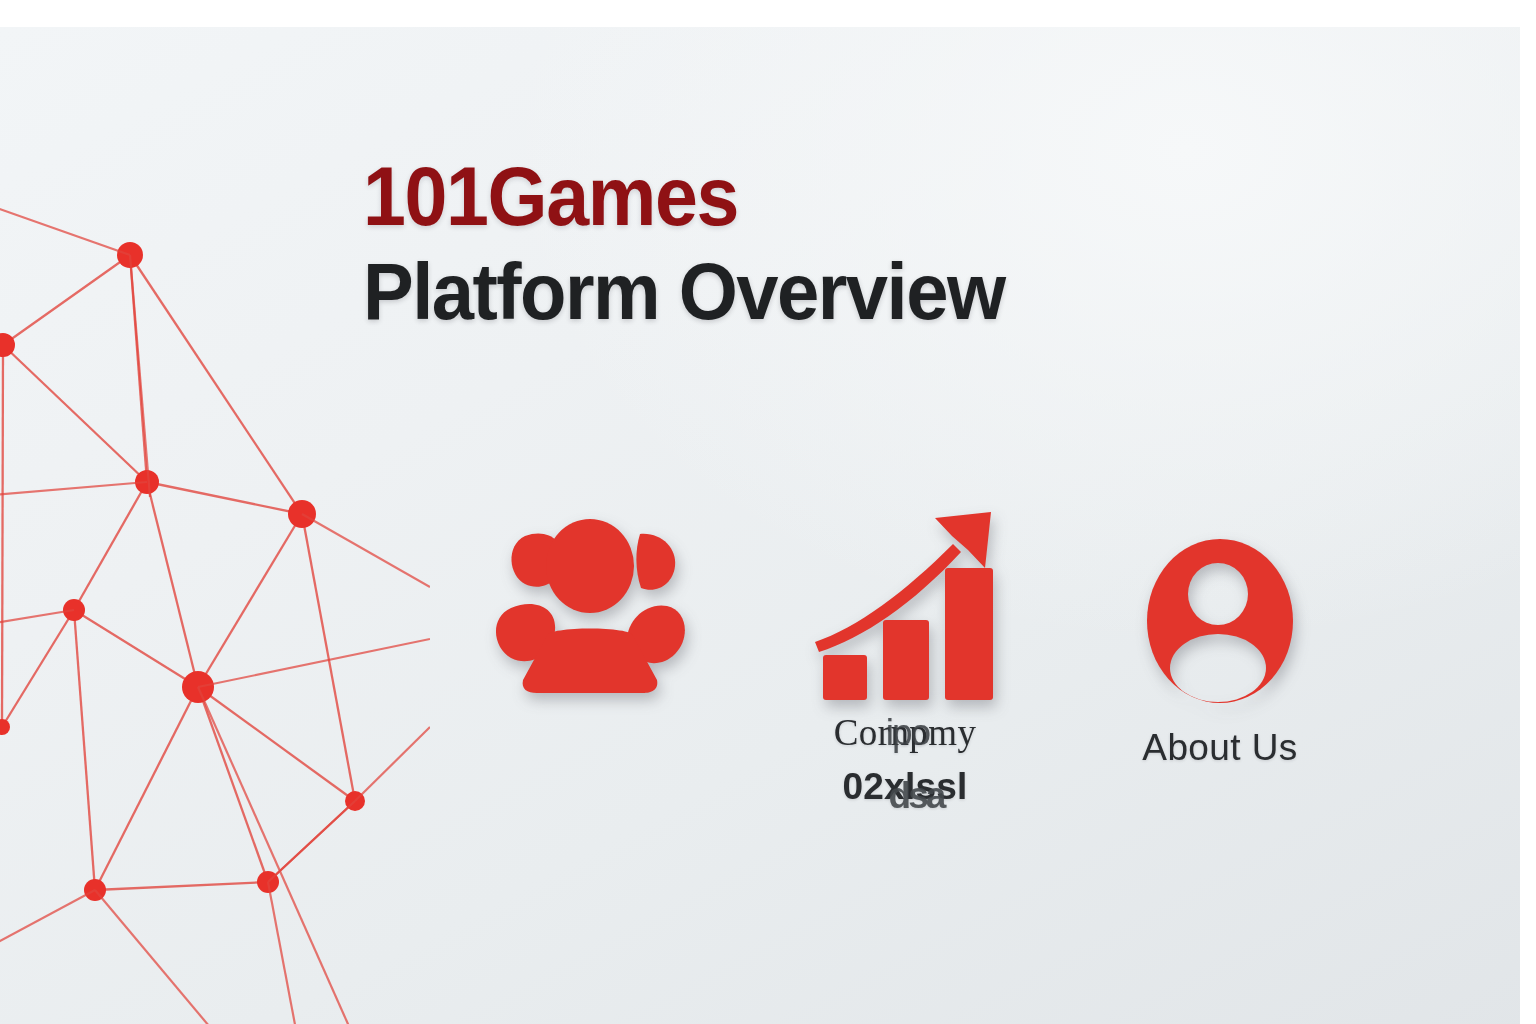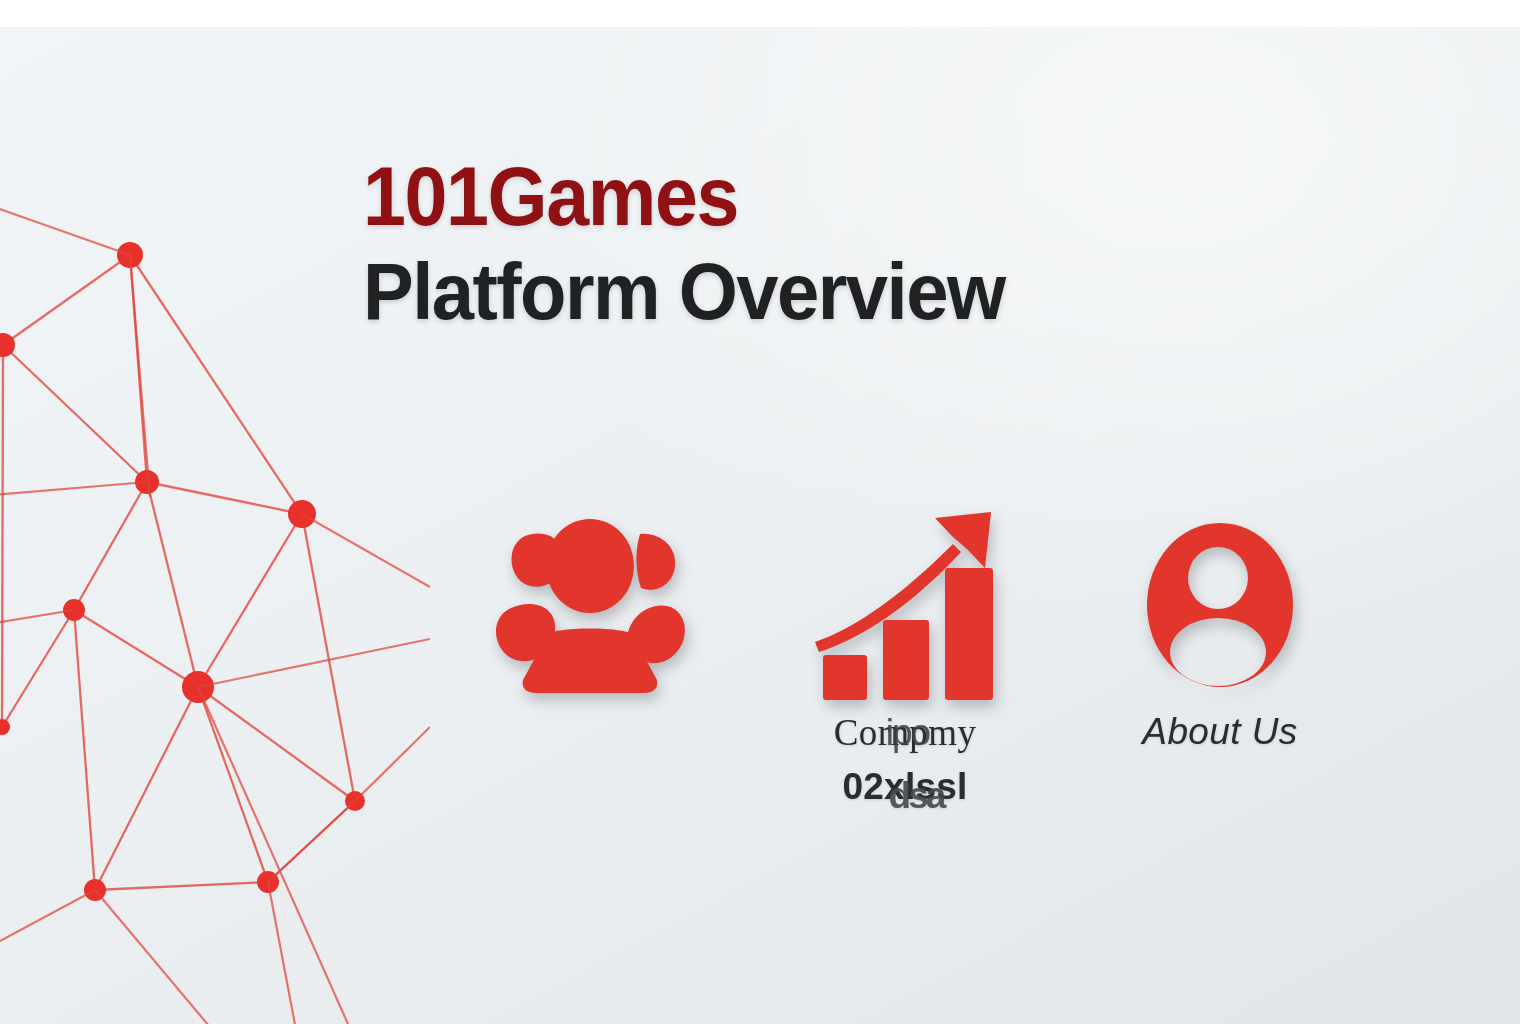--- a/index.html
+++ b/index.html
@@ -62,21 +62,21 @@
     left:470px; top:478px;
     width:930px; height:360px;
   }
   .feature-item {
     position:absolute;
     width:260px;
     text-align:center;
   }
   .feature-item.team    { left:-10px;  top:0; }
   .feature-item.company { left:305px;  top:0; }
-  .feature-item.about   { left:620px;  top:0;font-style:italic; }
+  .feature-item.about   { left:620px;  top:16px; }
 
   .feature-icon {
     height:200px;
     display:flex;
     align-items:center;
     justify-content:center;
     filter:drop-shadow(3px 7px 7px rgba(60,60,70,0.30));
   }
   .feature-label {
     margin-top:6px;

